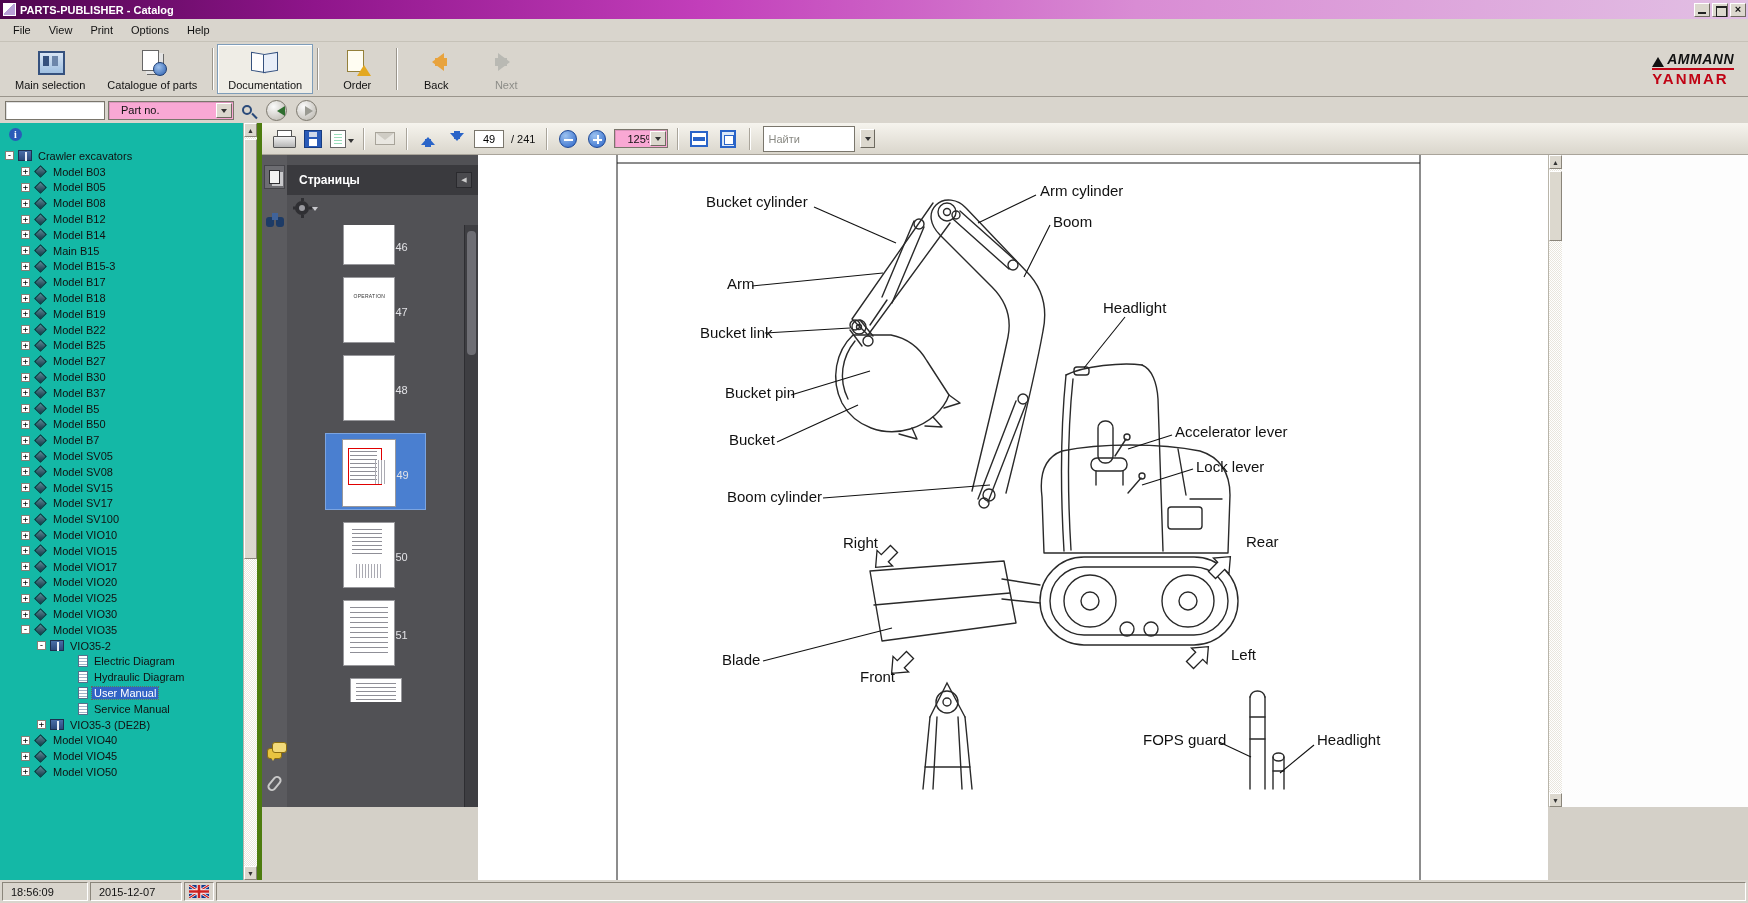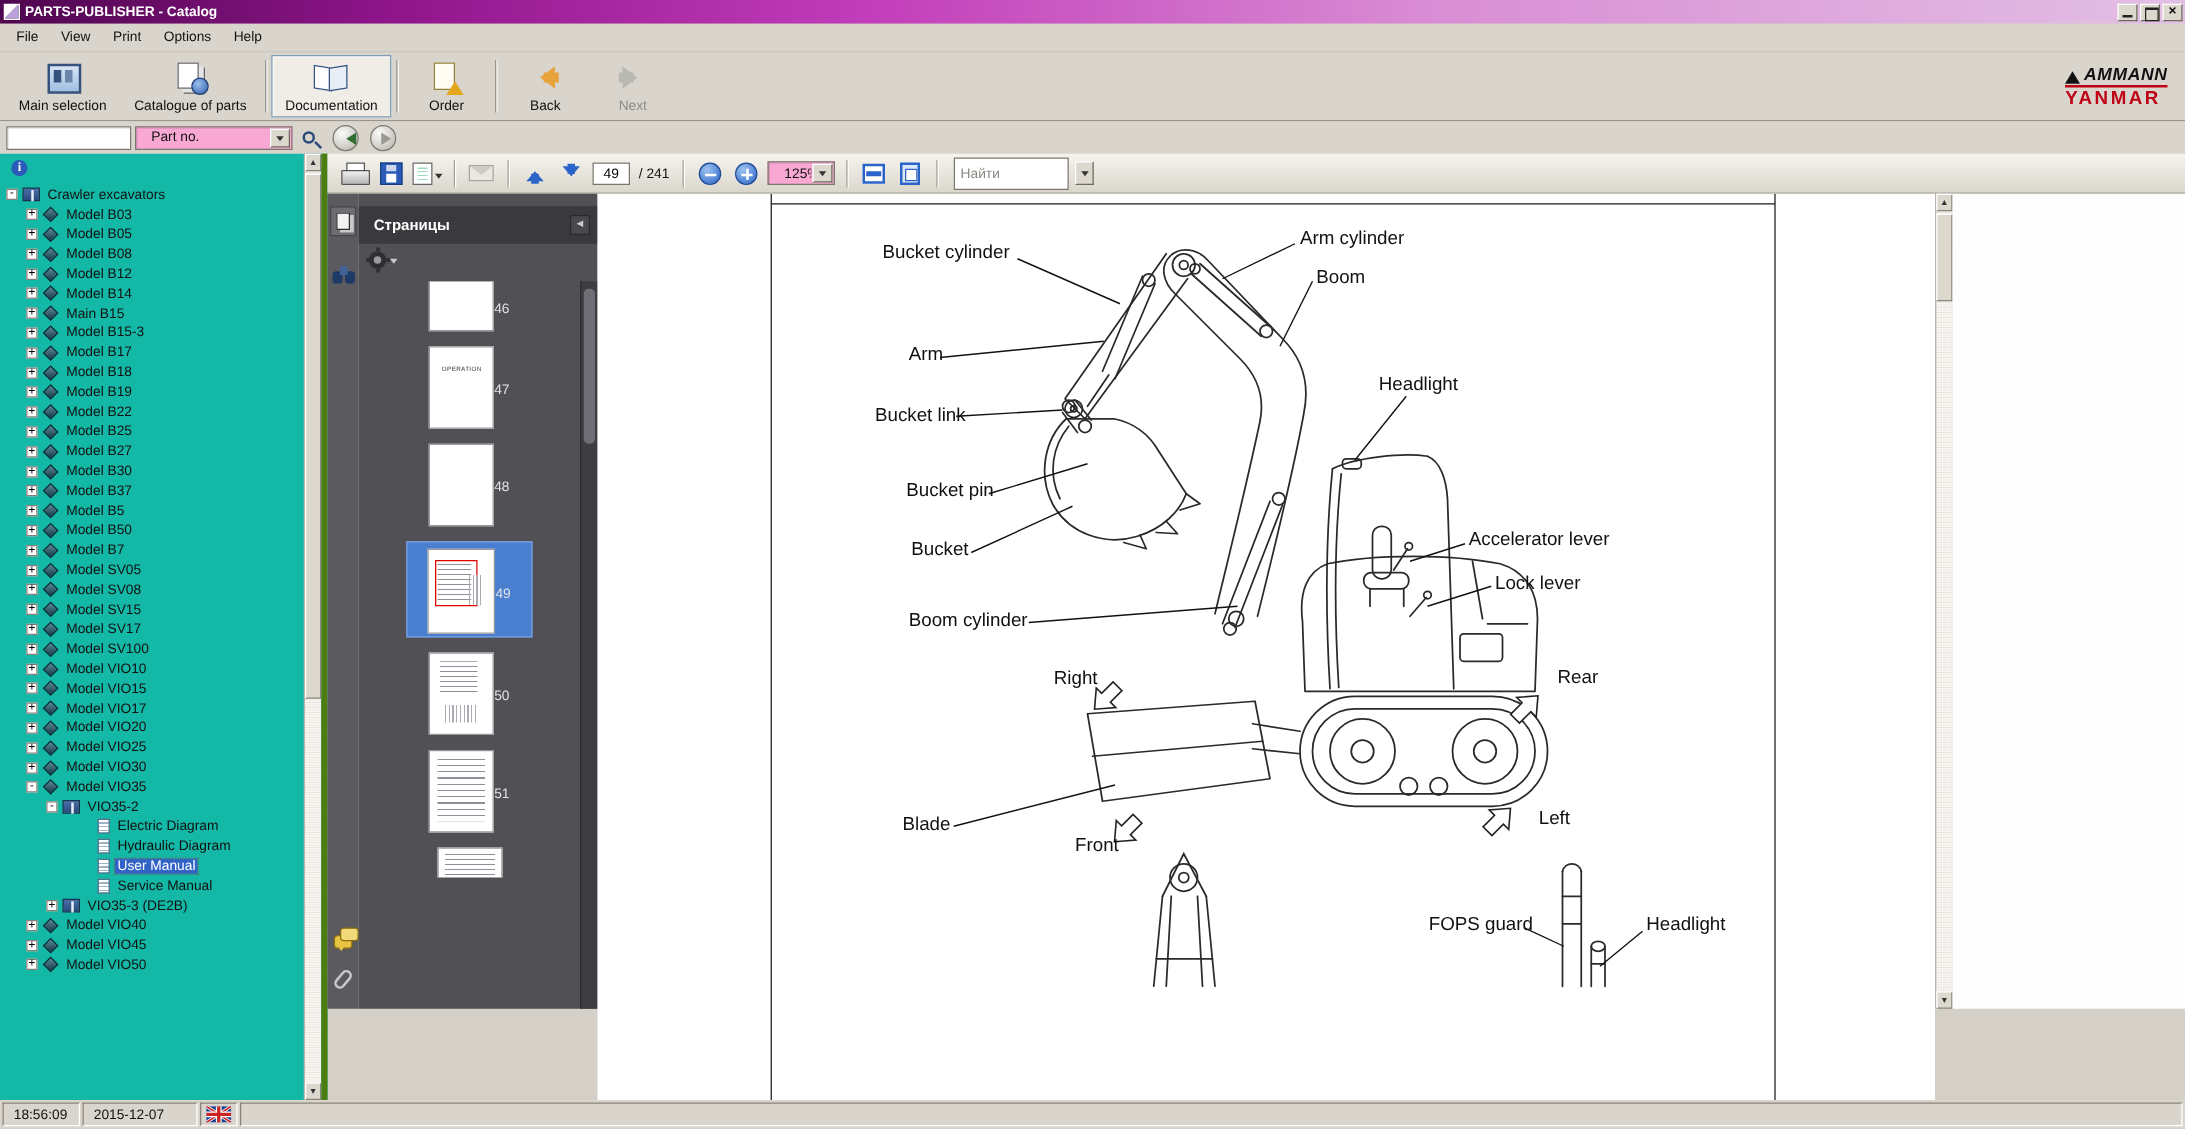--- a/index.html
+++ b/index.html
@@ -203,21 +203,21 @@
   .lbl-fops-guard { left:665px; top:576px; }
   .lbl-headlight-bottom { left:839px; top:576px; }
 
   .doc-sb { left:1286px; top:0; bottom:0; }
   .doc-sb .sb-thumb { top:16px; height:70px; }
   .rightgap { position:absolute; left:1300px; top:0; right:0; bottom:0; background:#fdfdfd; }
 
   
   .statusbar { position:absolute; left:0; top:880px; width:1748px; height:23px; background:#D9D5CD; display:flex; align-items:stretch; padding:2px 2px; gap:2px; }
   .st-cell { border:1px solid; border-color:#8a857a #fff #fff #8a857a; display:flex; align-items:center; padding:0 8px; white-space:nowrap; }
-  .st-time { width:62px; } .st-date { width:92px; } .st-flag { width:30px; justify-content:center; padding:0; }
+  .st-time { width:86px; } .st-date { width:92px; } .st-flag { width:30px; justify-content:center; padding:0; }
   .st-fill { flex:1; }
 </style>
 </head>
 <body>
 
 <div class="win">
 
   <div class="titlebar">
     <span class="title-icon"></span>
     <span class="title-text">PARTS-PUBLISHER - Catalog</span>

